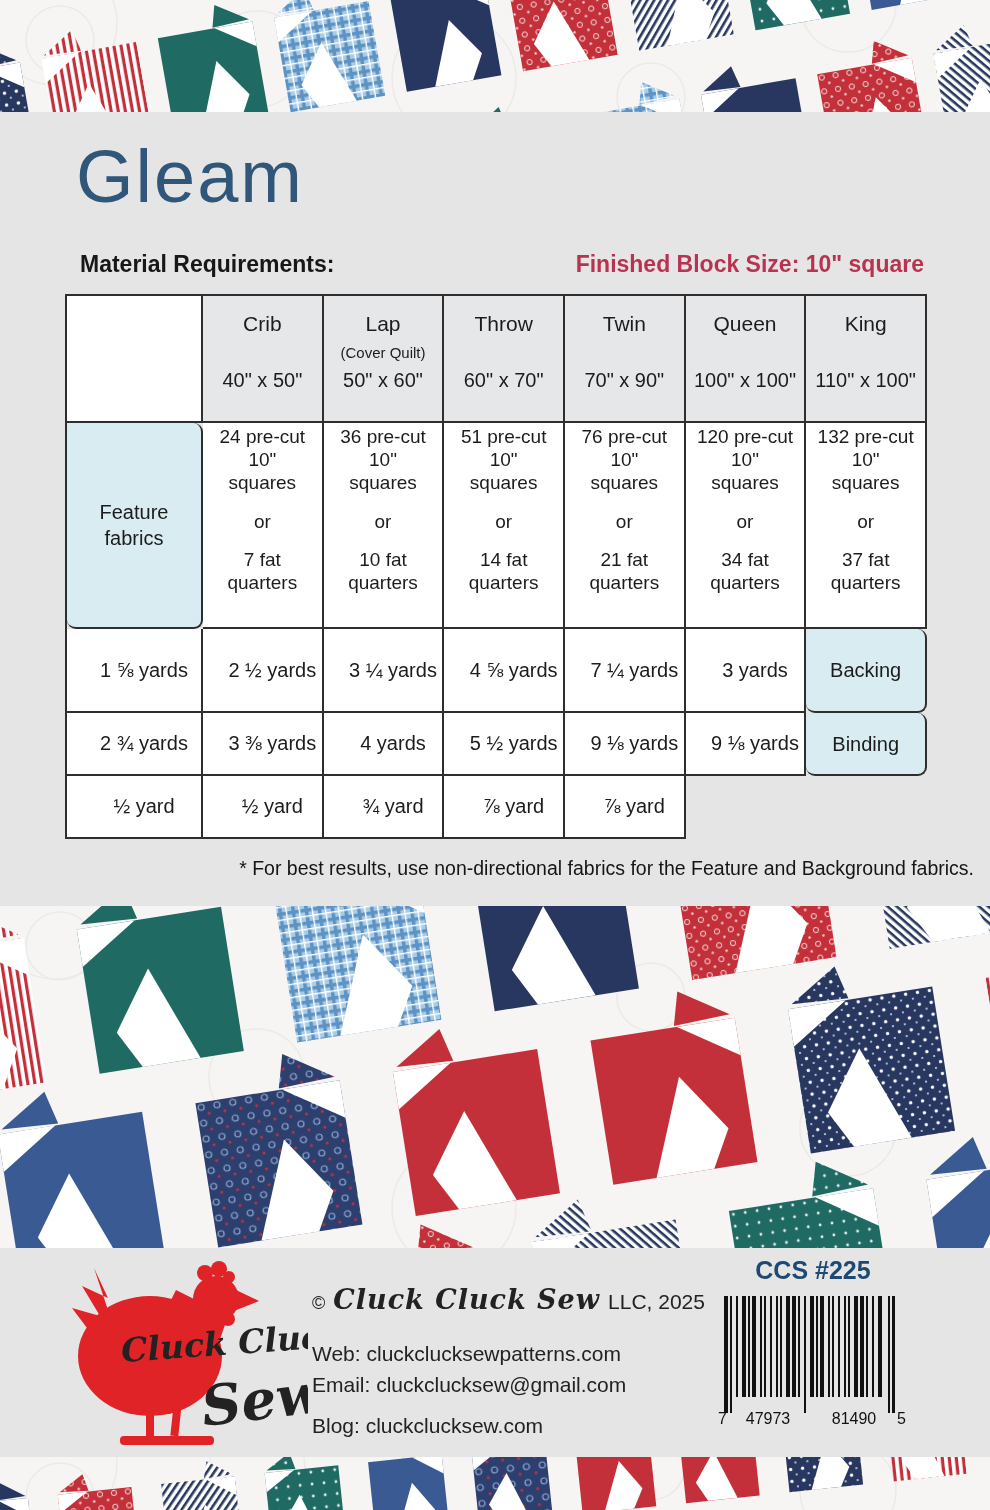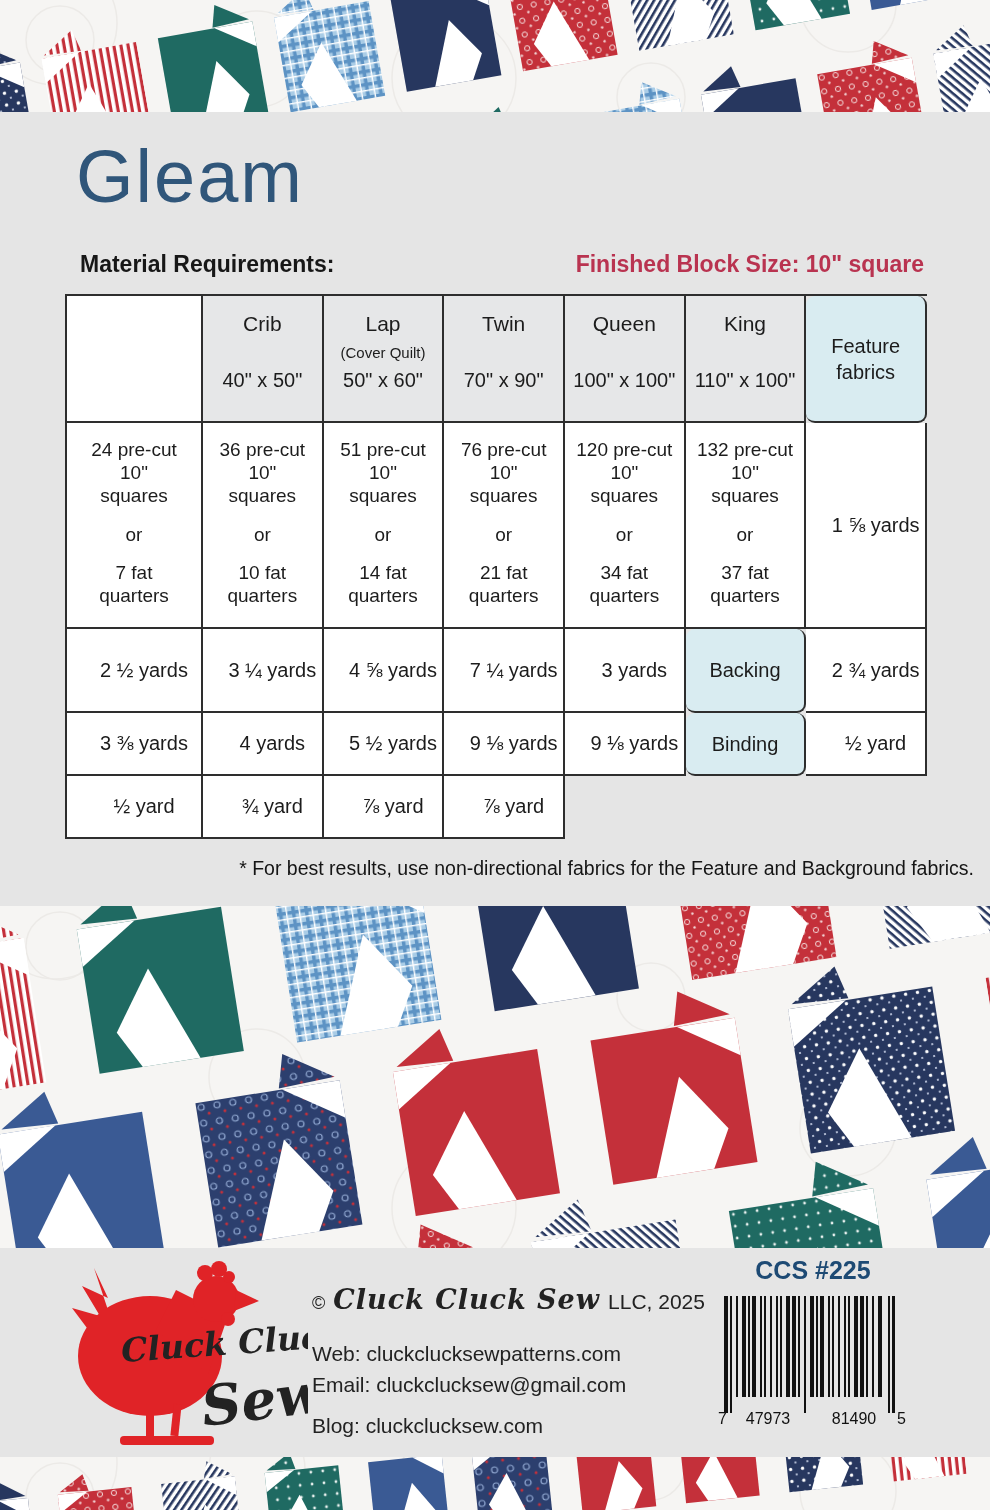--- a/index.html
+++ b/index.html
@@ -30,21 +30,21 @@
               box-sizing:border-box;background:#fff;}
   .hcell{background:#e6e7e8 !important;display:flex;flex-direction:column;align-items:center;text-align:center;}
   .hname{font-size:21px;margin-top:16px;}
   .hsub{font-size:15px;min-height:33px;display:flex;align-items:center;justify-content:center;}
   .hsize{font-size:20px;}
   .corner{background:#fff !important;}
   .lcell{background:#d9ecf1 !important;display:flex;align-items:center;justify-content:center;
          text-align:center;font-size:20px;line-height:1.3;padding:0 10px;border-radius:9px;}
   .vcell{display:flex;align-items:center;justify-content:center;font-size:20px;text-align:center;padding-left:20px;}
   .fcell{display:flex;flex-direction:column;align-items:center;text-align:center;
-         font-size:19px;line-height:1.22;padding-top:15px;}
+         font-size:19px;line-height:1.22;padding-top:2px;}
   .fcell div:nth-child(4){margin:15px 0;}
 
   
   .footnote{position:absolute;left:0;right:16px;top:857px;text-align:right;font-size:19.5px;color:#151515;}
 
   
   .logo{position:absolute;left:58px;top:1256px;}
   .contact{position:absolute;left:312px;top:1284px;font-size:21px;color:#222;}
   .copyline{display:flex;align-items:baseline;gap:8px;}
   .copy-sym{font-size:18px;}
@@ -242,20 +242,25 @@
     <div class="corner"></div>
     <div class="hcell">
       <div class="hname">Crib</div>
       <div class="hsub"></div>
       <div class="hsize">40" x 50"</div>
     </div>
     <div class="hcell">
       <div class="hname">Lap</div>
       <div class="hsub">(Cover Quilt)</div>
       <div class="hsize">50" x 60"</div>
+    </div>
+    <div class="hcell">
+      <div class="hname">Throw</div>
+      <div class="hsub"></div>
+      <div class="hsize">60" x 70"</div>
     </div>
     <div class="hcell">
       <div class="hname">Twin</div>
       <div class="hsub"></div>
       <div class="hsize">70" x 90"</div>
     </div>
     <div class="hcell">
       <div class="hname">Queen</div>
       <div class="hsub"></div>
       <div class="hsize">100" x 100"</div>

